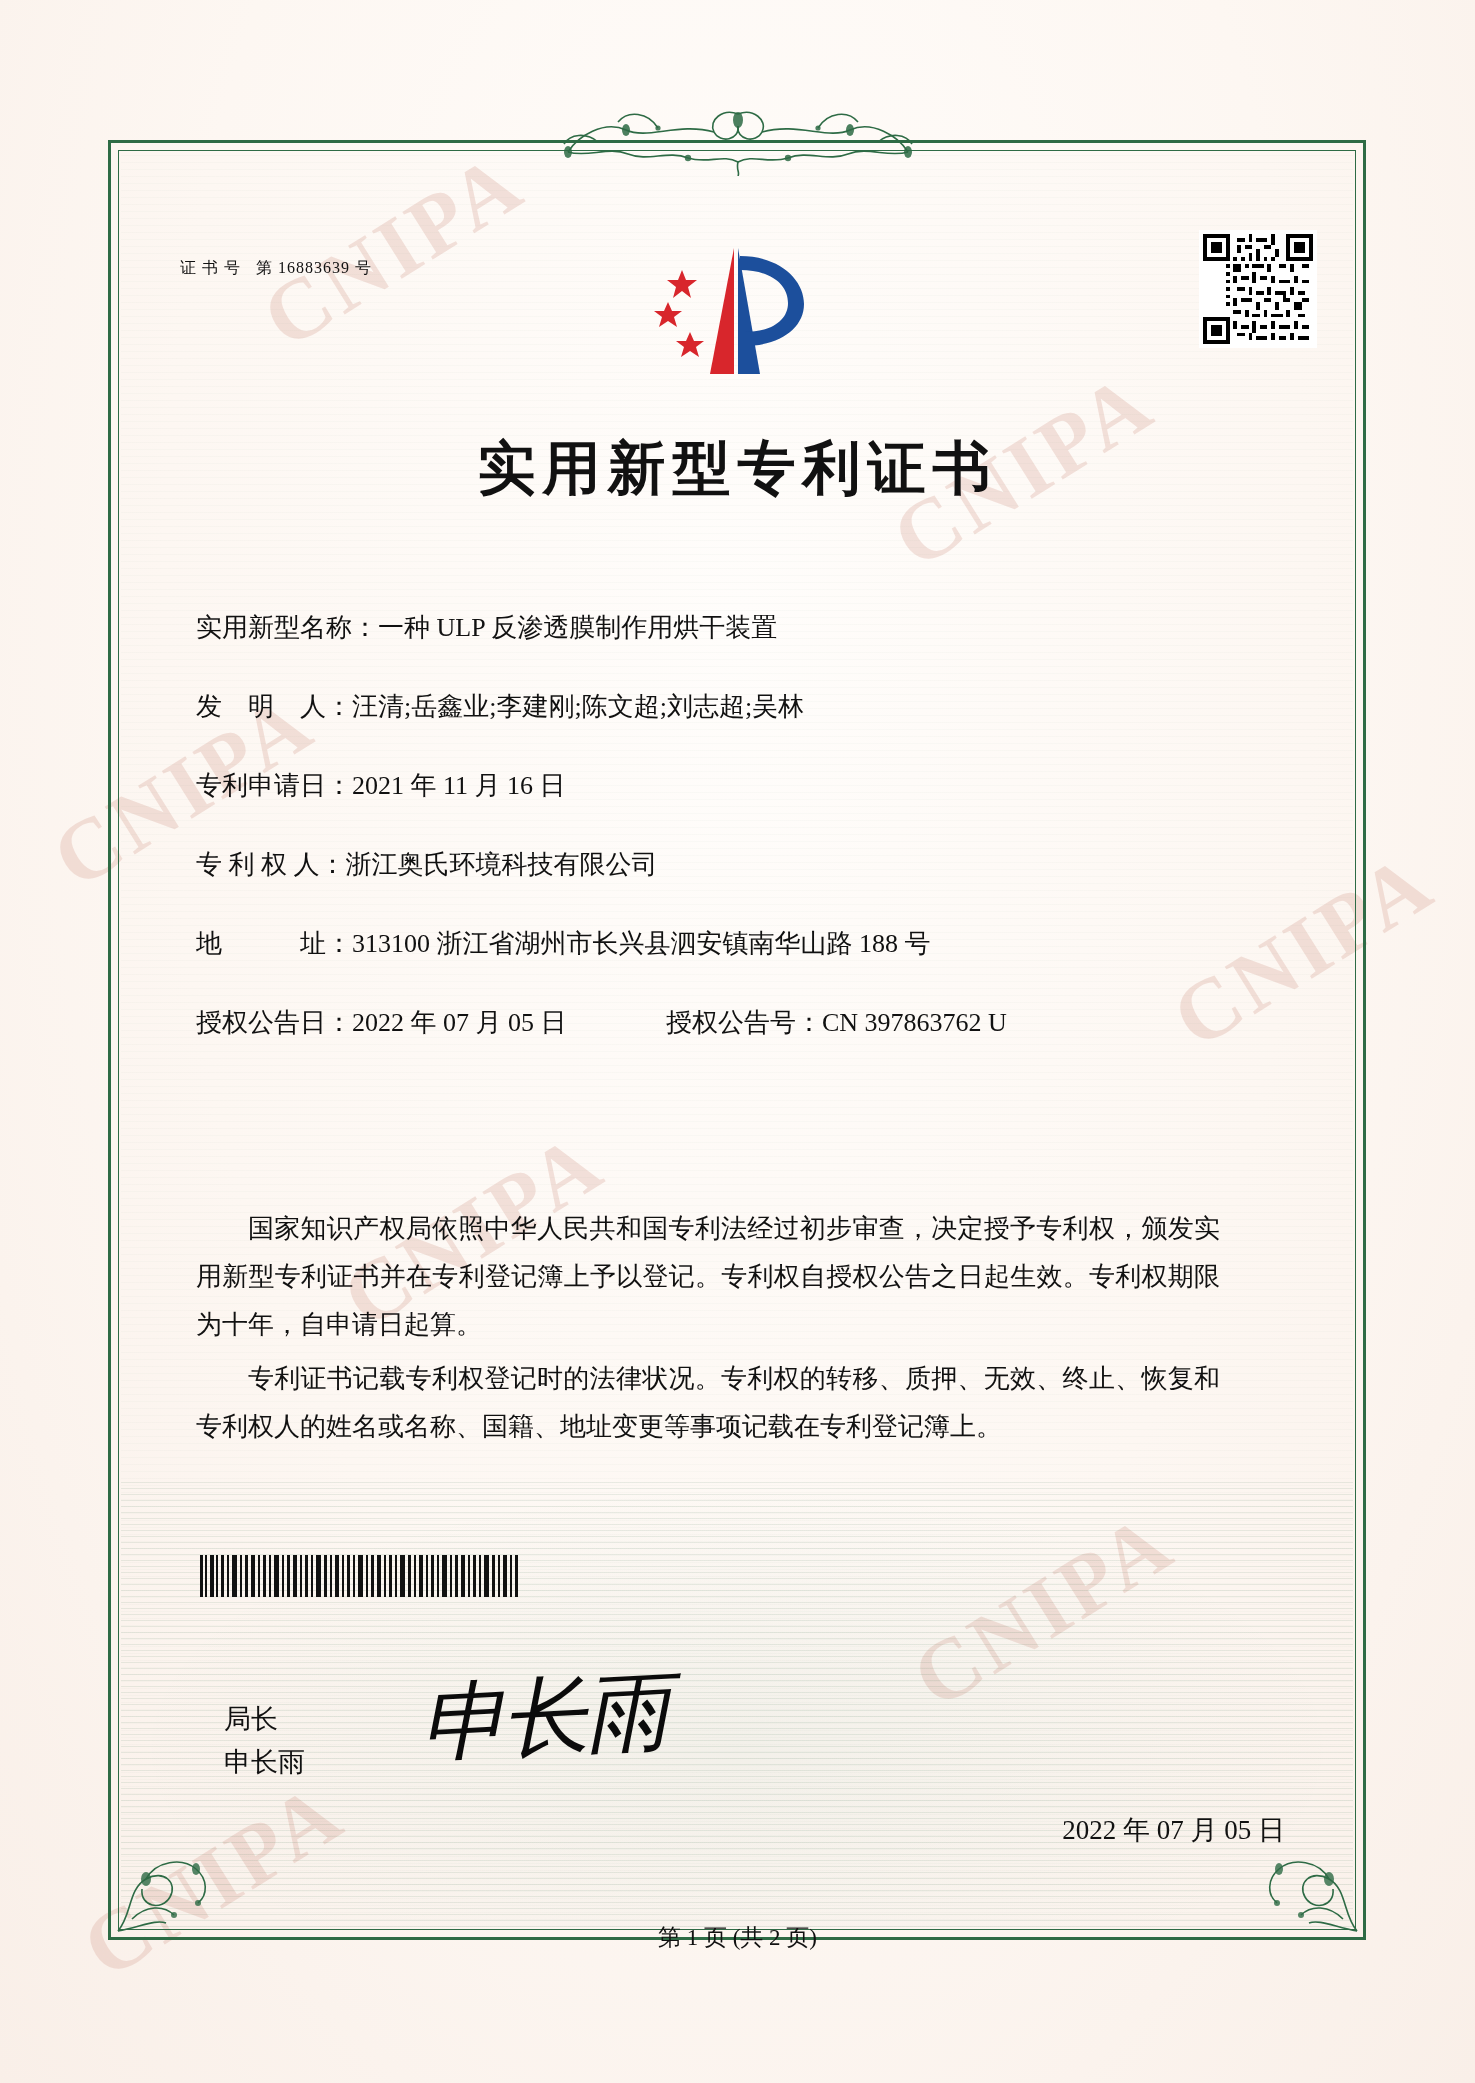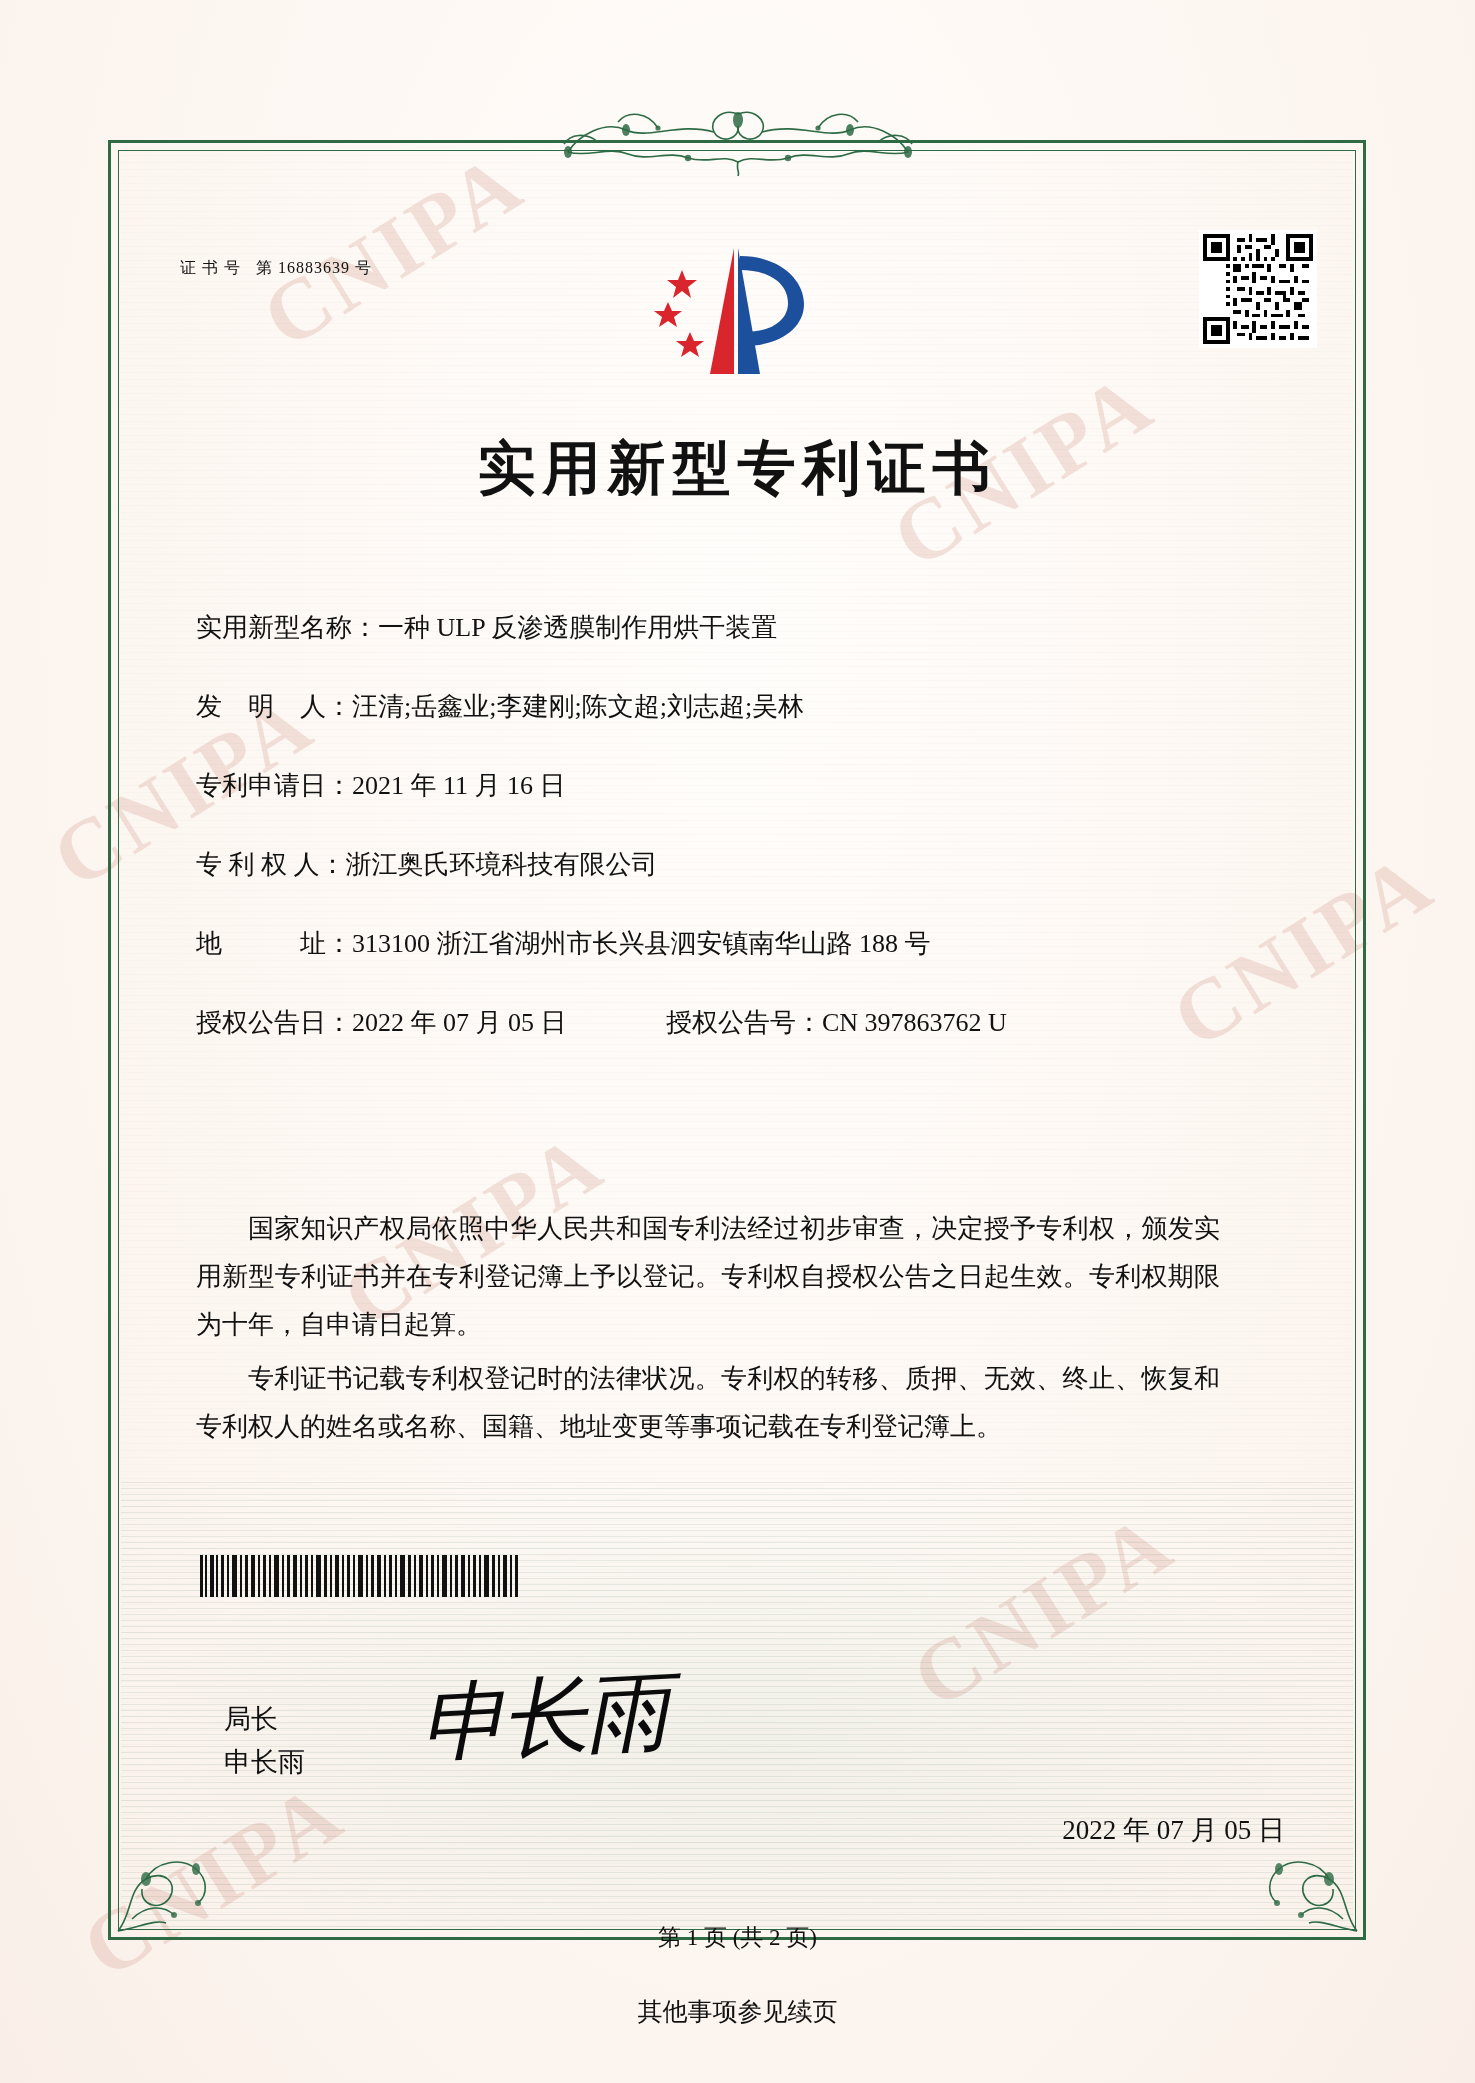--- a/index.html
+++ b/index.html
@@ -534,14 +534,13 @@
   </svg>
 
   <div class="sig-label">
     <div>局长</div>
     <div>申长雨</div>
   </div>
   <div class="sig-script">申长雨</div>
   <div class="sig-date">2022 年 07 月 05 日</div>
 
   <div class="page-no">第 1 页 (共 2 页)</div>
-  <div class="bottom-note">其他事项参见续页</div>
 </div>
 
 </body></html>

